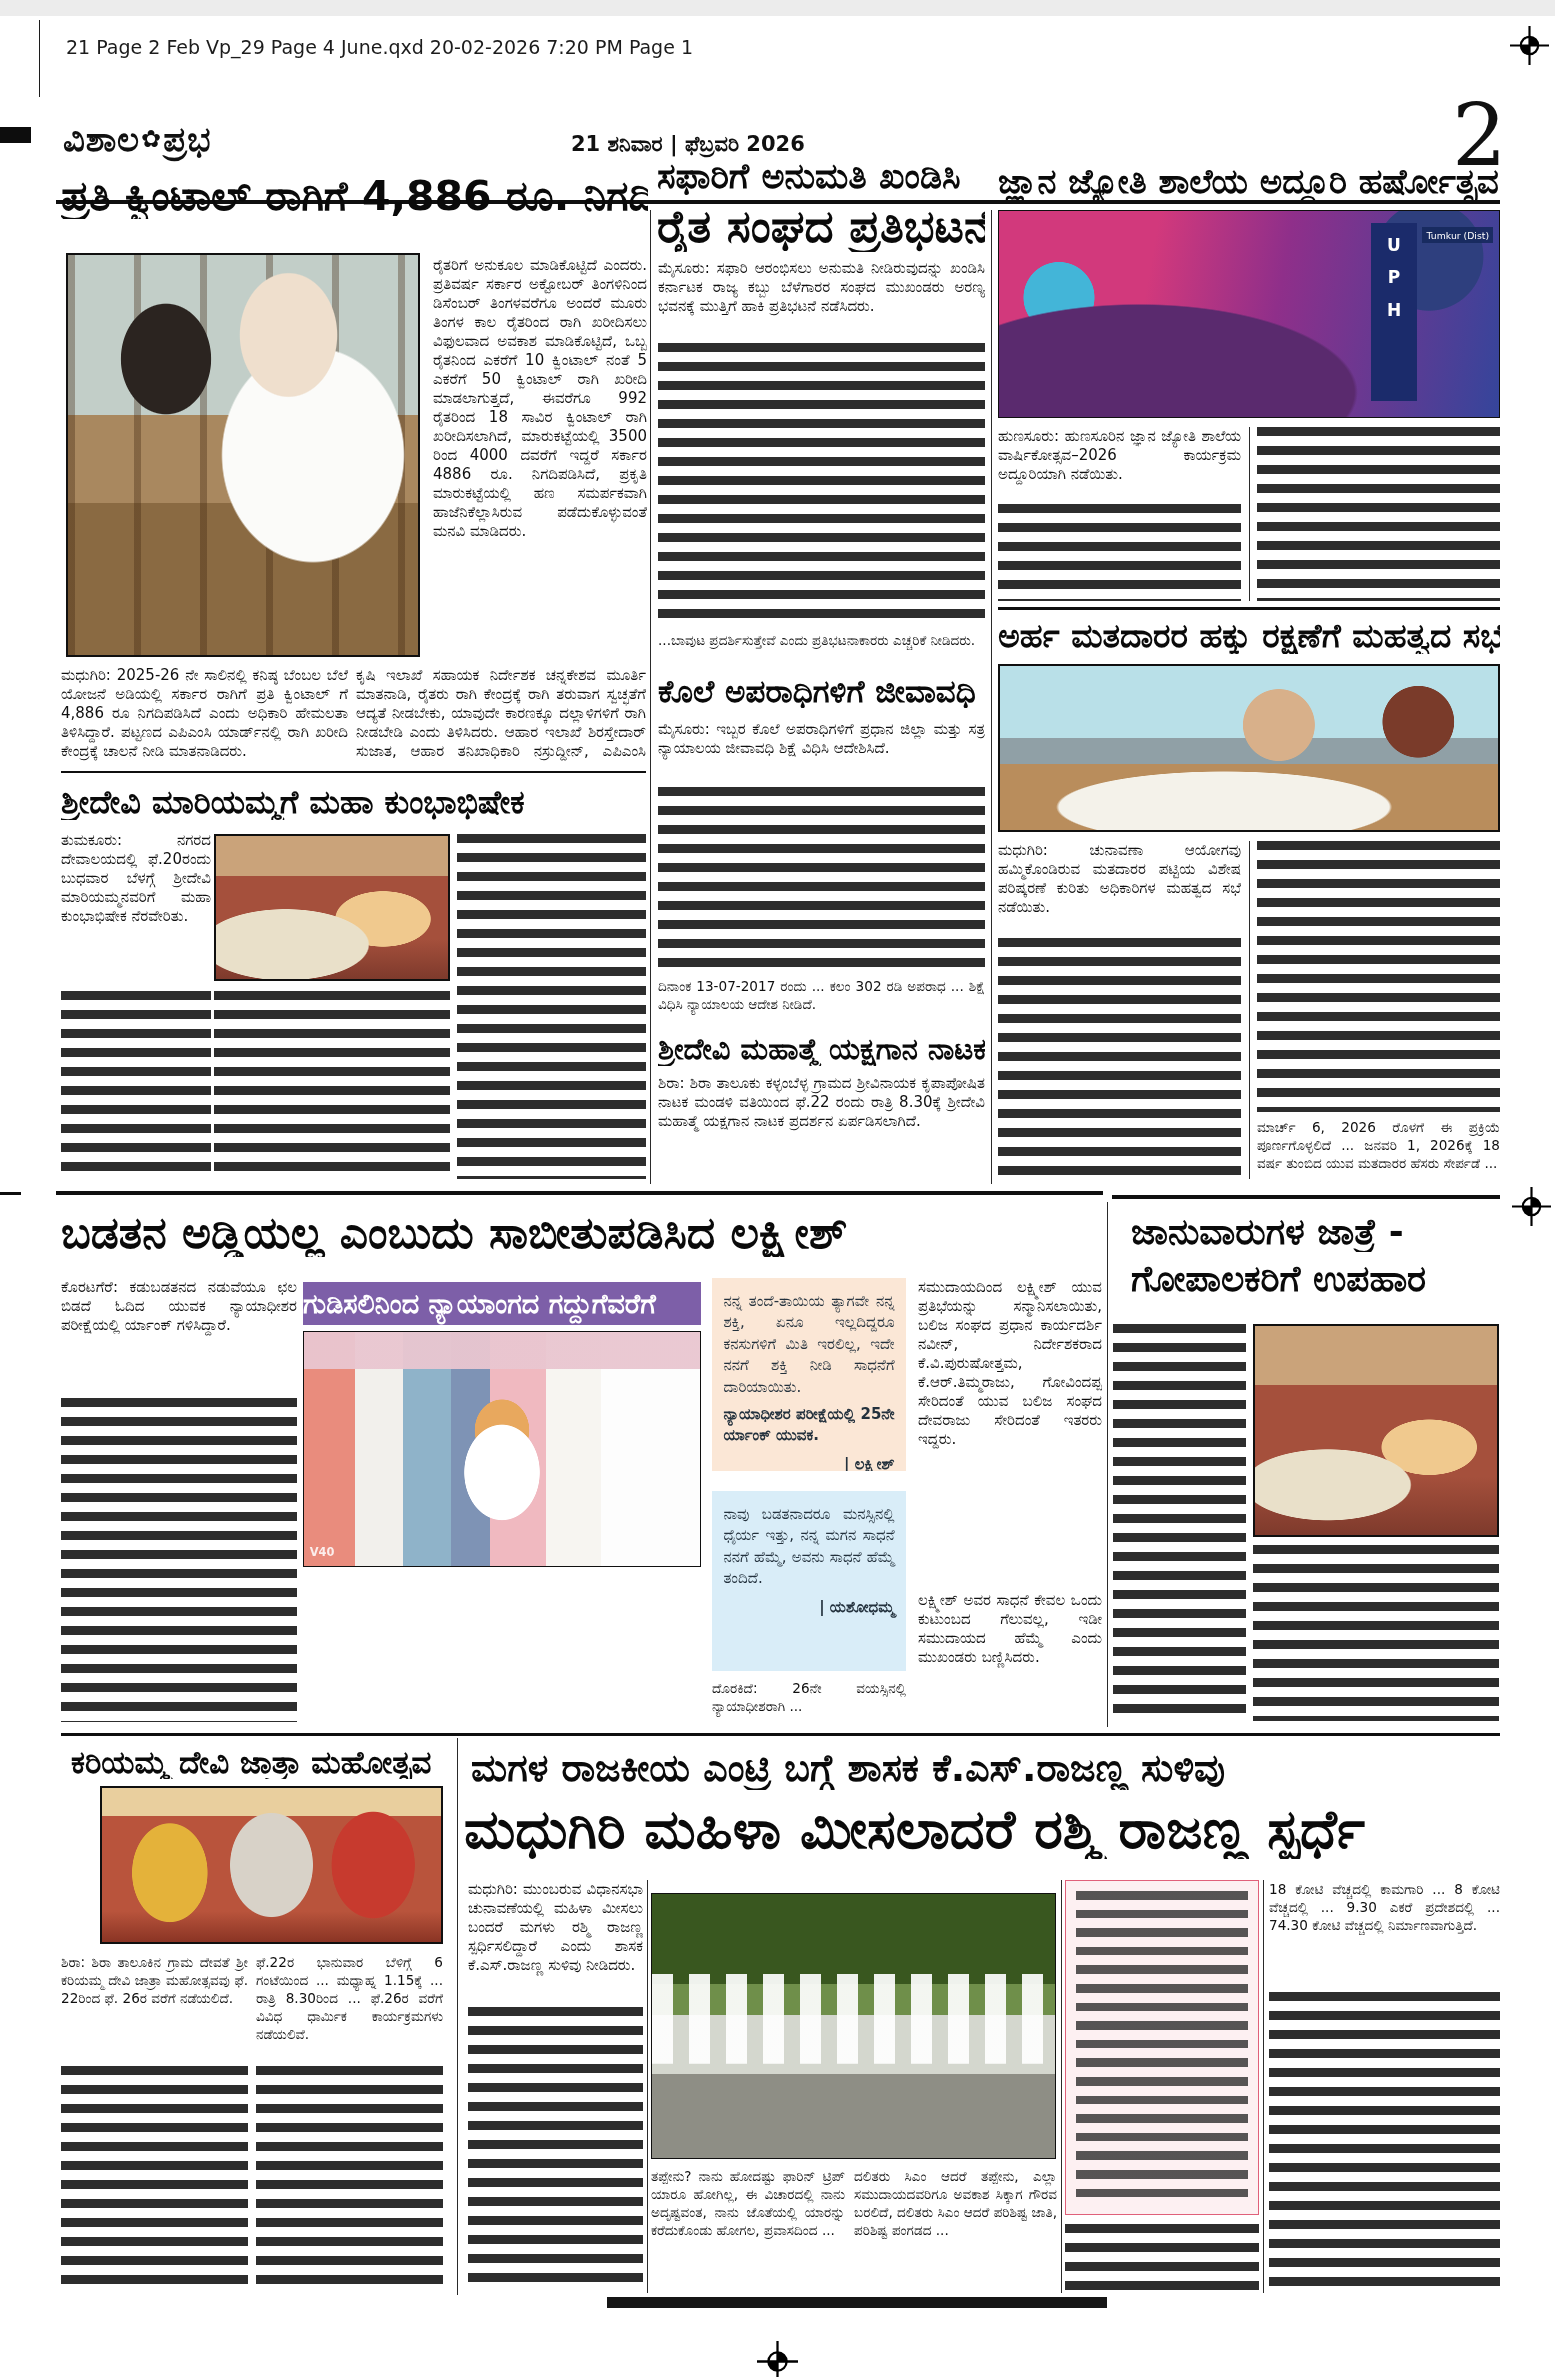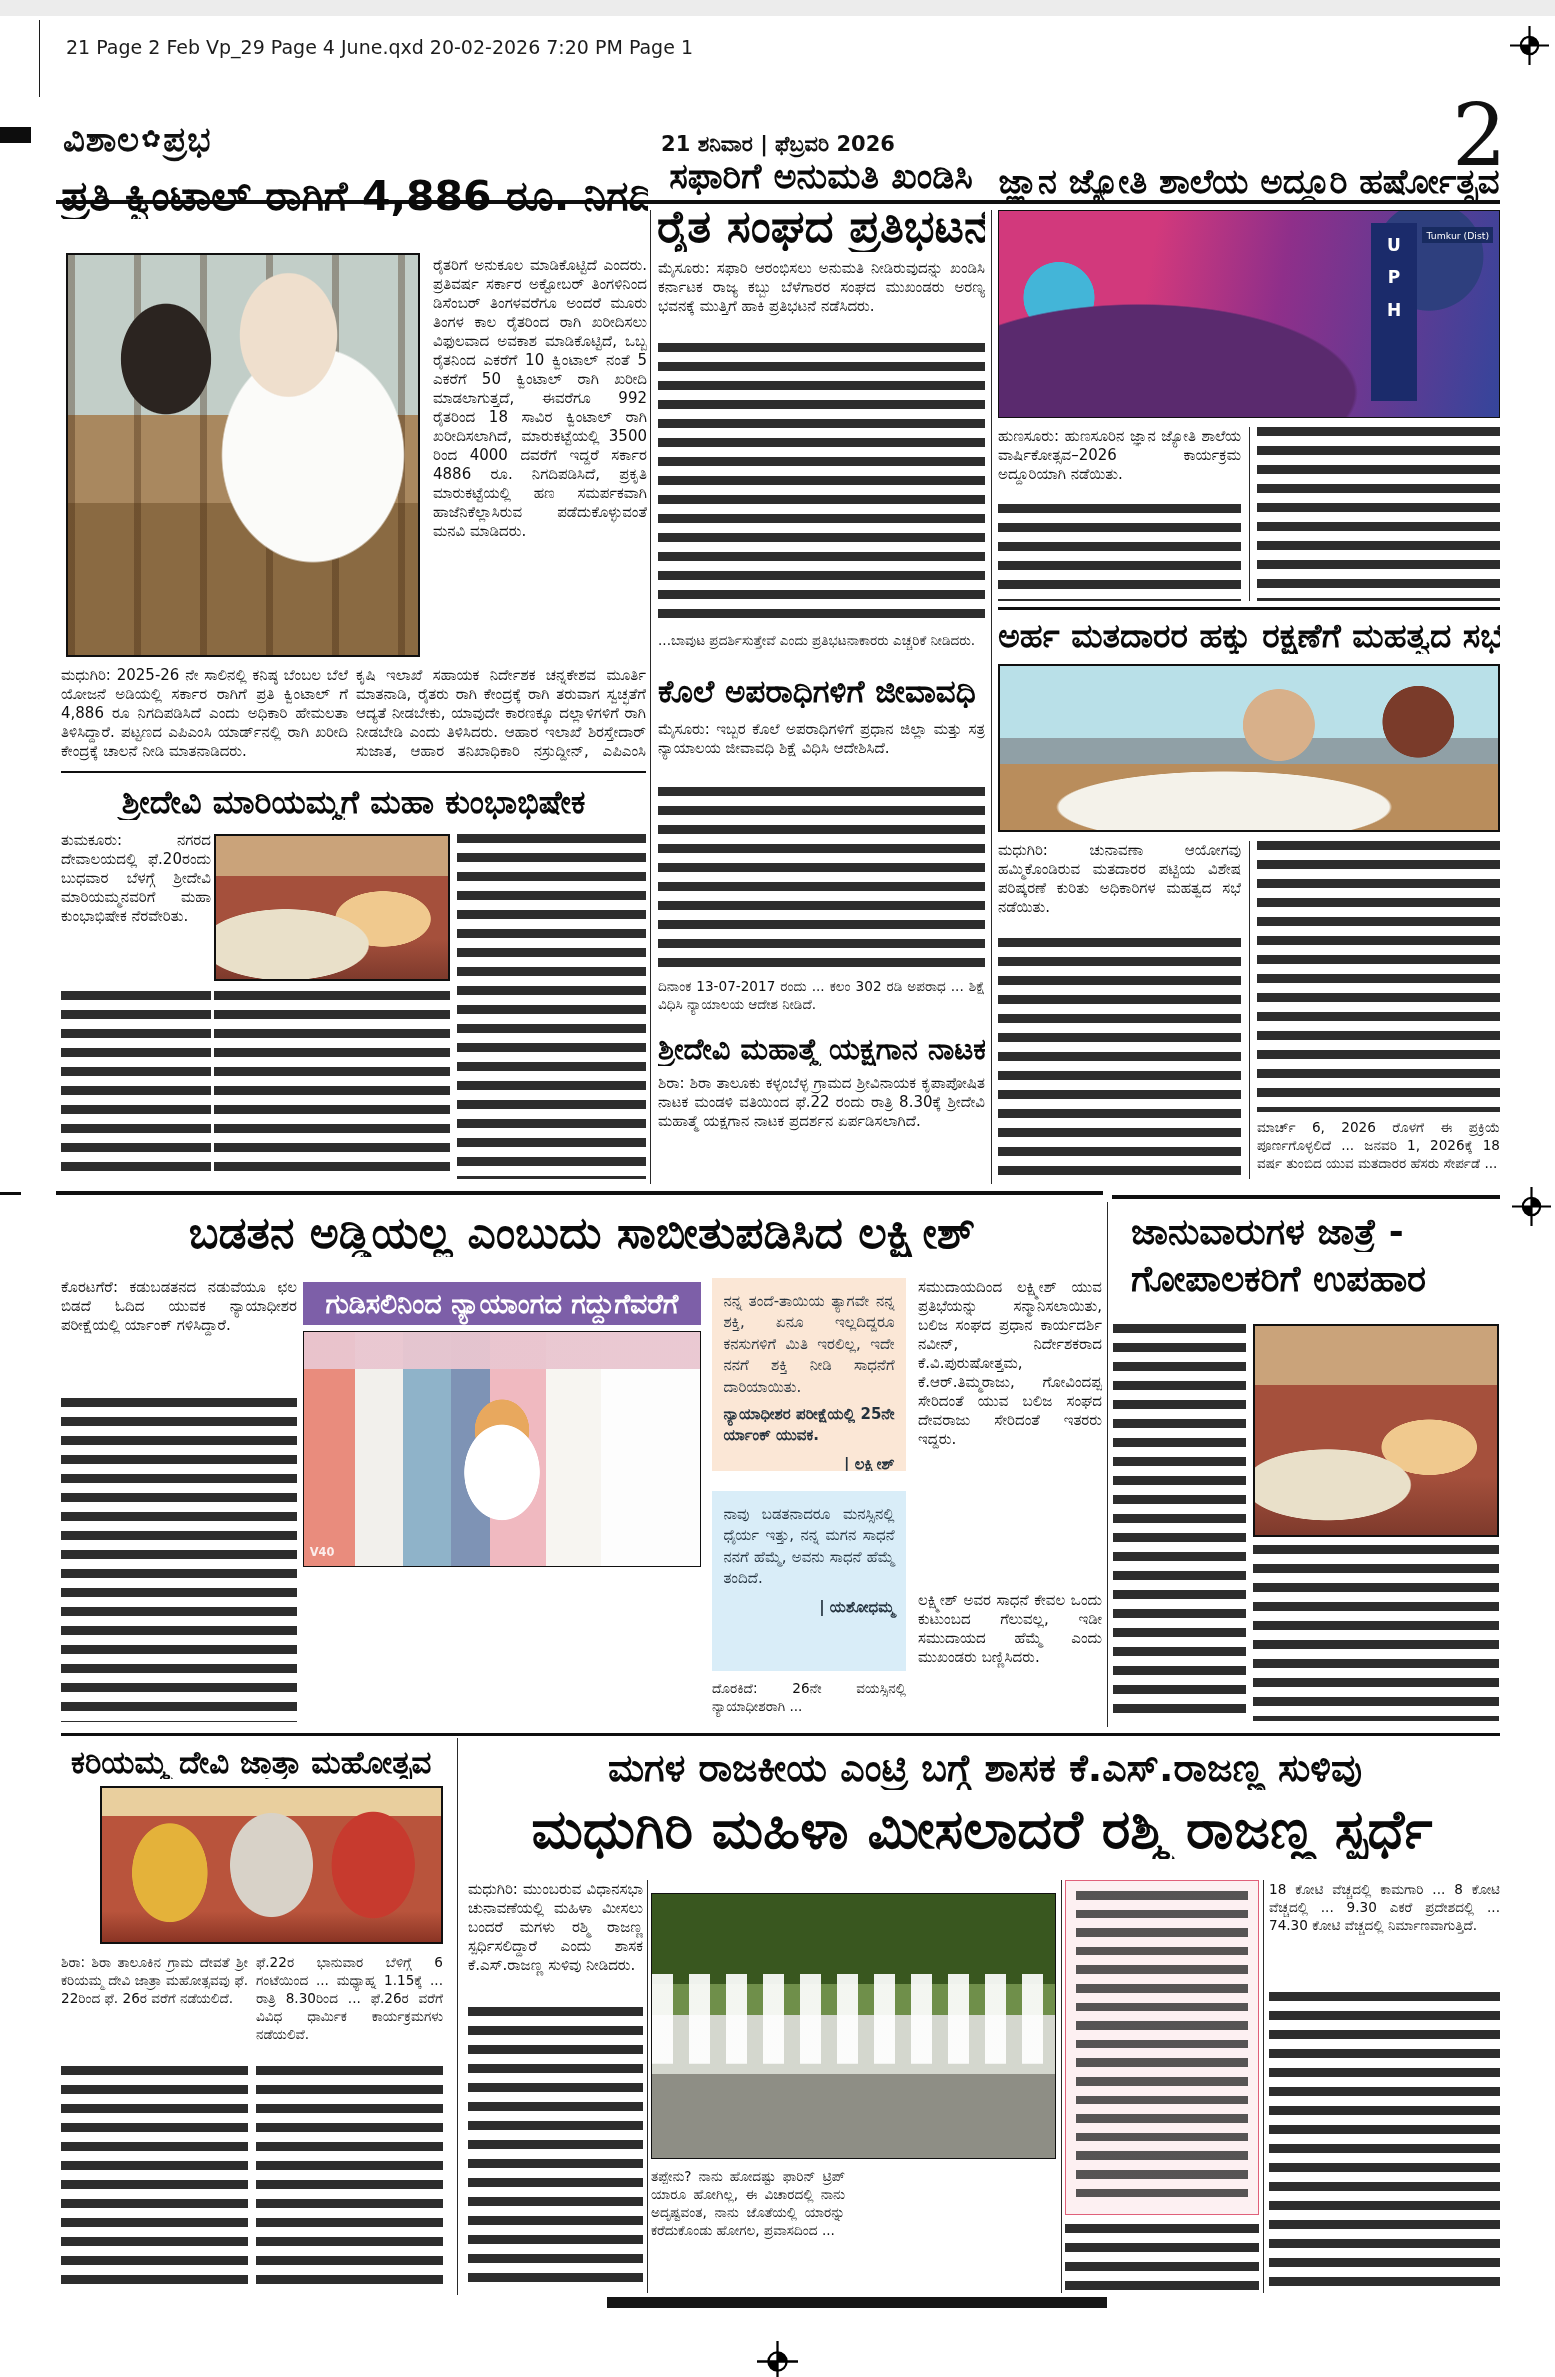--- a/index.html
+++ b/index.html
@@ -1,21 +1,21 @@
 <!DOCTYPE html>
 <html style="font-size:11.4px"><head>
 <meta charset="utf-8">
 <style>
   *{margin:0;padding:0;box-sizing:border-box}
   html,body{background:#ececec}
   body{font-family:"DejaVu Sans","Liberation Sans",sans-serif}
   #page{position:relative;width:1555px;height:2377px;background:#ffffff;overflow:hidden;color:#111;margin:16px auto}
   .abs{position:absolute}
   .hl{font-weight:800;color:#0a0a0a;line-height:1.1;white-space:nowrap;overflow:hidden;letter-spacing:0}
-  .ctr{text-align:center}
+  .ctr{text-align:left}
   .bt{font-size:15px;line-height:19px;text-align:justify;color:#101010;overflow:hidden}
   .btb{font-weight:700}
   .sm{font-size:13.6px;line-height:18px}
   .gk{background-image:repeating-linear-gradient(180deg,#2d2d2d 0 9.3px,#ffffff 9.3px 19px)}
   .gkl{background-image:repeating-linear-gradient(180deg,rgba(40,40,40,.78) 0 8.6px,rgba(0,0,0,0) 8.6px 18.6px)}
   .hline{position:absolute;background:#0f0f0f}
   .vline{position:absolute;width:1.4px;background:#2a2a2a}
   .photo{position:absolute;border:2.1px solid #101010;overflow:hidden}
   .slug{font-size:19px;color:#1c1c1c;white-space:nowrap}
   .quotebox{overflow:hidden;padding:13px 11.4px;font-size:15px;line-height:21.4px;color:#23313d;text-align:justify}
@@ -203,20 +203,21 @@
 
   <div class="abs hl ctr" style="left:471px;top:1732px;width:1028px;font-size:38px">ಮಗಳ ರಾಜಕೀಯ ಎಂಟ್ರಿ ಬಗ್ಗೆ ಶಾಸಕ ಕೆ.ಎಸ್.ರಾಜಣ್ಣ ಸುಳಿವು</div>
   <div class="abs hl ctr" style="left:464px;top:1784px;width:1036px;font-size:54px">ಮಧುಗಿರಿ ಮಹಿಳಾ ಮೀಸಲಾದರೆ ರಶ್ಮಿ ರಾಜಣ್ಣ ಸ್ಪರ್ಧೆ</div>
 
   <div class="abs bt" style="left:468px;top:1864px;width:175px;height:121px">ಮಧುಗಿರಿ: ಮುಂಬರುವ ವಿಧಾನಸಭಾ ಚುನಾವಣೆಯಲ್ಲಿ ಮಹಿಳಾ ಮೀಸಲು ಬಂದರೆ ಮಗಳು ರಶ್ಮಿ ರಾಜಣ್ಣ ಸ್ಪರ್ಧಿಸಲಿದ್ದಾರೆ ಎಂದು ಶಾಸಕ ಕೆ.ಎಸ್.ರಾಜಣ್ಣ ಸುಳಿವು ನೀಡಿದರು.</div>
   <div class="abs gk" style="left:468px;top:1991px;width:175px;height:285px"></div>
   <div class="vline" style="left:647px;top:1864px;height:413px;width:0.7px"></div>
 
   <div class="photo ph-site" style="left:651px;top:1877px;width:405px;height:266px;border-width:1.4px"></div>
   <div class="abs bt sm" style="left:651px;top:2151px;width:194px;height:126px">ತಪ್ಪೇನು? ನಾನು ಹೋದಷ್ಟು ಫಾರಿನ್ ಟ್ರಿಪ್ ಯಾರೂ ಹೋಗಿಲ್ಲ, ಈ ವಿಚಾರದಲ್ಲಿ ನಾನು ಅದೃಷ್ಟವಂತ, ನಾನು ಜೊತೆಯಲ್ಲಿ ಯಾರನ್ನು ಕರೆದುಕೊಂಡು ಹೋಗಲ, ಪ್ರವಾಸದಿಂದ ...</div>
+  <div class="abs bt sm" style="left:854px;top:2151px;width:203px;height:126px">ದಲಿತರು ಸಿಎಂ ಆದರೆ ತಪ್ಪೇನು, ಎಲ್ಲಾ ಸಮುದಾಯದವರಿಗೂ ಅವಕಾಶ ಸಿಕ್ಕಾಗ ಗೌರವ ಬರಲಿದೆ, ದಲಿತರು ಸಿಎಂ ಆದರೆ ಪರಿಶಿಷ್ಟ ಜಾತಿ, ಪರಿಶಿಷ್ಟ ಪಂಗಡದ ...</div>
 
   <div class="vline" style="left:1061px;top:1864px;height:413px;width:0.7px"></div>
   <div class="abs" style="left:1065px;top:1864px;width:194px;height:335px;background:#fdf0f2;border:1.4px solid #e0607a;padding:10px">
     <div class="gkl" style="width:100%;height:100%"></div>
   </div>
   <div class="abs gk" style="left:1065px;top:2208px;width:194px;height:69px"></div>
 
   <div class="vline" style="left:1263px;top:1864px;height:413px;width:0.7px"></div>
   <div class="abs bt sm" style="left:1269px;top:1864px;width:231px;height:106px">18 ಕೋಟಿ ವೆಚ್ಚದಲ್ಲಿ ಕಾಮಗಾರಿ ... 8 ಕೋಟಿ ವೆಚ್ಚದಲ್ಲಿ ... 9.30 ಎಕರೆ ಪ್ರದೇಶದಲ್ಲಿ ... 74.30 ಕೋಟಿ ವೆಚ್ಚದಲ್ಲಿ ನಿರ್ಮಾಣವಾಗುತ್ತಿದೆ.</div>
   <div class="abs gk" style="left:1269px;top:1976px;width:231px;height:301px"></div>

